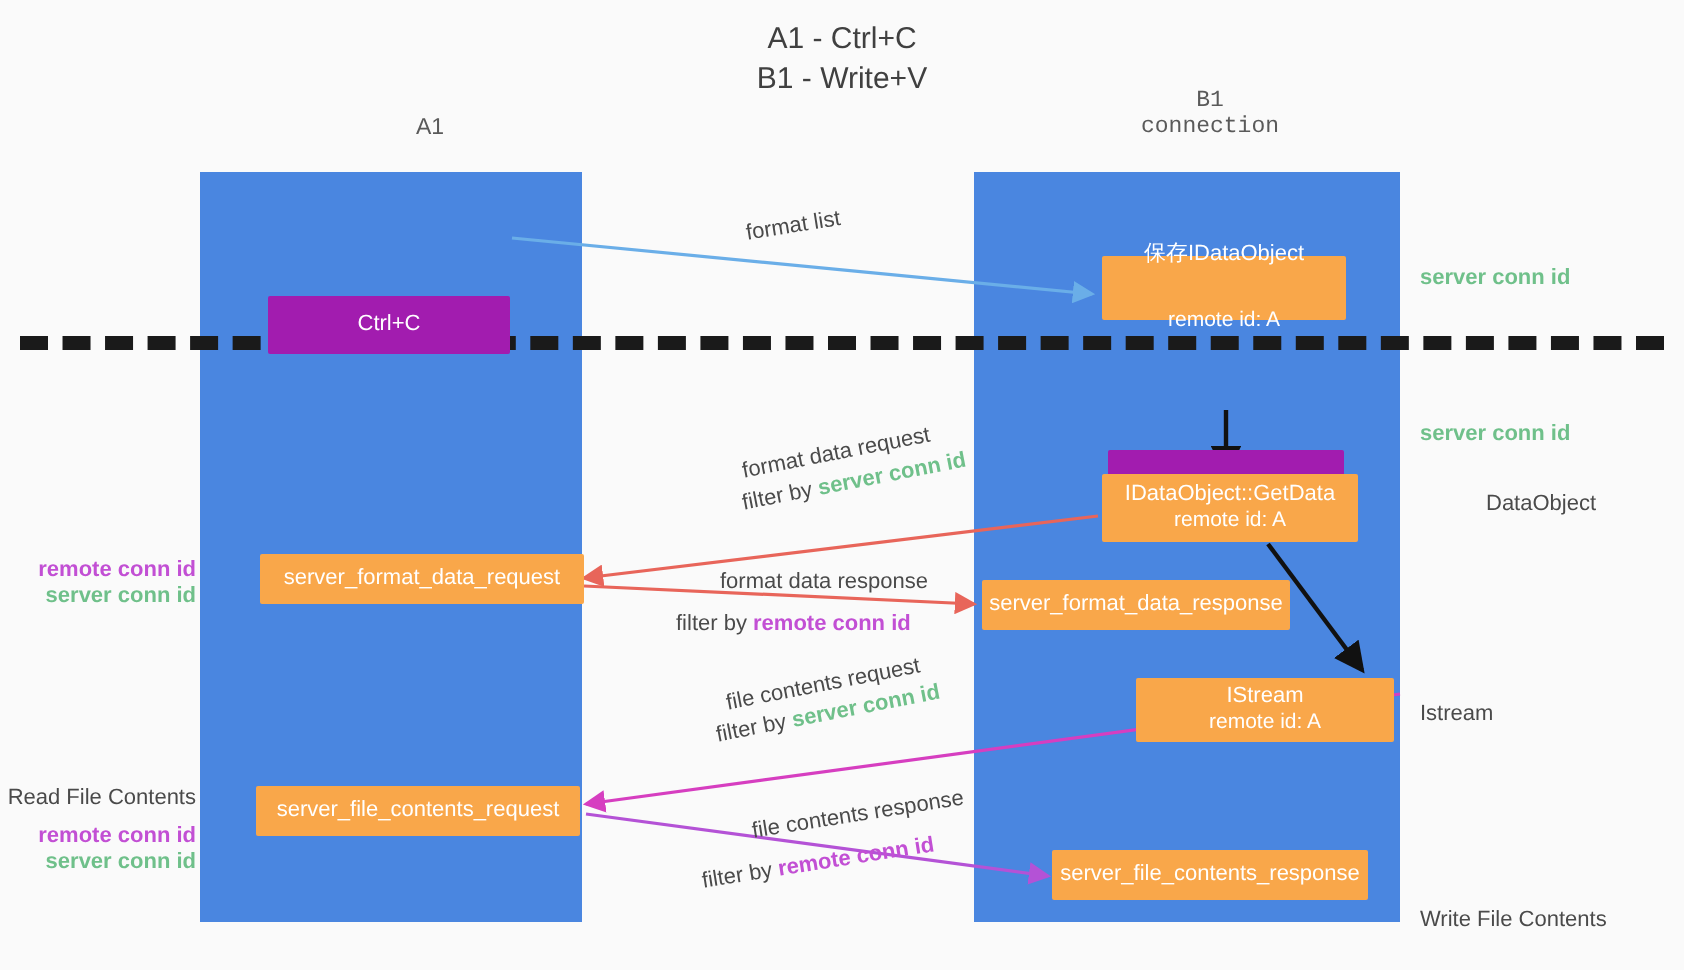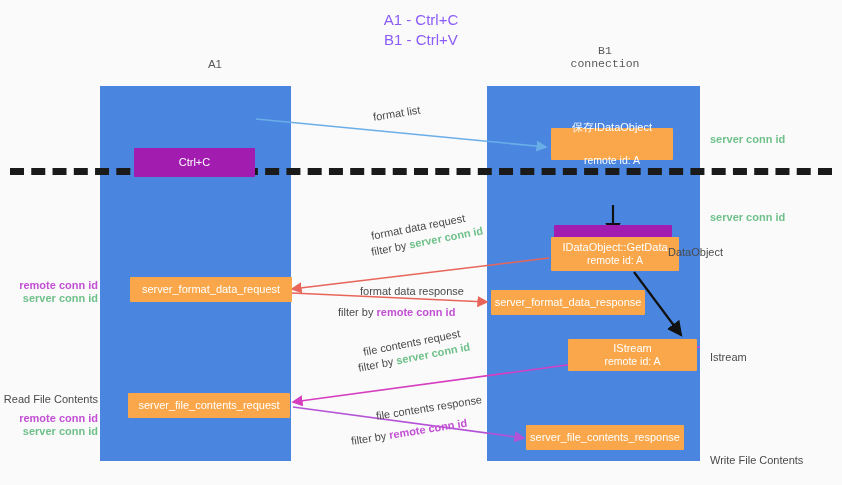--- a/index.html
+++ b/index.html
@@ -15,21 +15,21 @@
     font-family: "Liberation Sans", sans-serif;
     overflow: hidden;
   }
   .title-block {
     position: absolute;
     left: 0;
     top: 10px;
     width: 842px;
     text-align: center;
     font-size: 15px;
-    color: #8b5cf6;
+    color: #404040;
     line-height: 20px;
   }
   .col-header {
     position: absolute;
     text-align: center;
     font-size: 11.5px;
     color: #5a5a5a;
     line-height: 13px;
   }
   .lane {
@@ -83,21 +83,21 @@
   .rot-a { transform: rotate(-9deg); transform-origin: left top; }
   .rot-b { transform: rotate(-11deg); transform-origin: left top; }
 </style>
 </head>
 <body>
 
 <div id="canvas">
 
   <div class="title-block">
     <div>A1 - Ctrl+C</div>
-    <div>B1 - Ctrl+V</div>
+    <div>B1 - Write+V</div>
   </div>
 
   <div class="col-header" style="left:120px; top:58px; width:190px;">
     <div>A1</div>
   </div>
   <div class="col-header" style="left:510px; top:44px; width:190px;font-family:Liberation Mono, monospace;">
     <div>B1</div>
     <div>connection</div>
   </div>
 
@@ -196,21 +196,21 @@
     <span>filter by </span><span class="green">server conn id</span>
   </div>
 
   <div class="ann rot-a" style="left:375px; top:409px;">file contents response</div>
   <div class="ann rot-a" style="left:350px; top:434px;">
     <span>filter by </span><span class="purple">remote conn id</span>
   </div>
 
   <div class="ann green" style="left:710px; top:132px;">server conn id</div>
   <div class="ann green" style="left:710px; top:210px;">server conn id</div>
-  <div class="ann" style="left:668px; top:245px;">DataObject</div>
+  <div class="ann" style="left:743px; top:245px;">DataObject</div>
   <div class="ann" style="left:710px; top:350px;">Istream</div>
   <div class="ann" style="left:710px; top:453px;">Write File Contents</div>
 
   <div class="ann purple right" style="left:0px; top:278px; width:98px;">remote conn id</div>
   <div class="ann green right" style="left:0px; top:291px; width:98px;">server conn id</div>
 
   <div class="ann right" style="left:0px; top:392px; width:98px;">Read File Contents</div>
   <div class="ann purple right" style="left:0px; top:411px; width:98px;">remote conn id</div>
   <div class="ann green right" style="left:0px; top:424px; width:98px;">server conn id</div>
 

